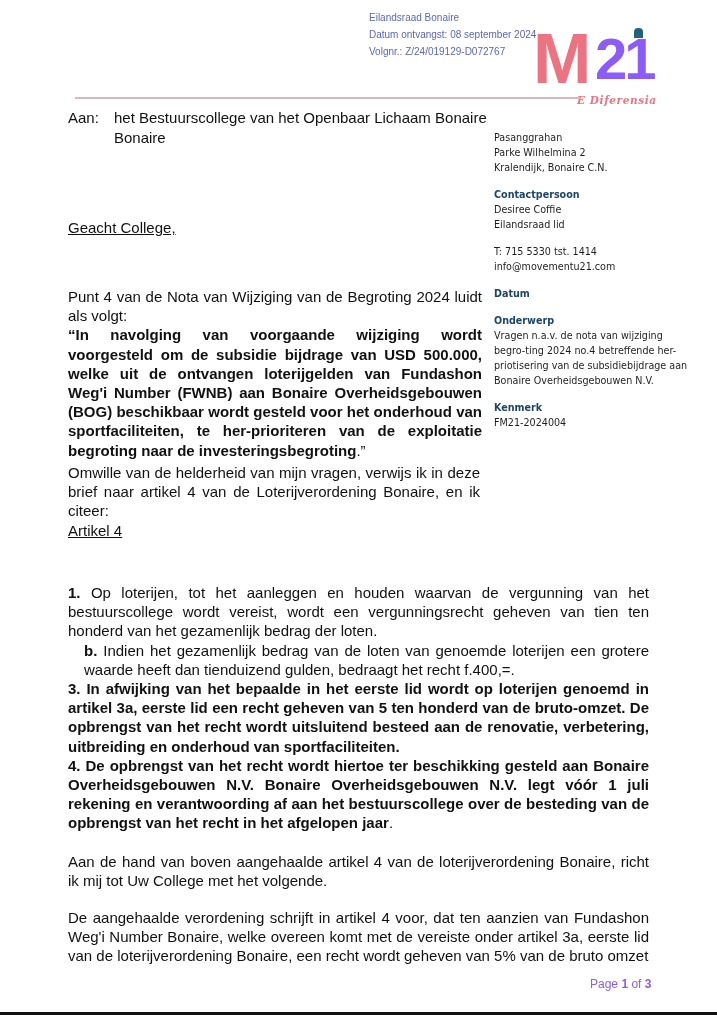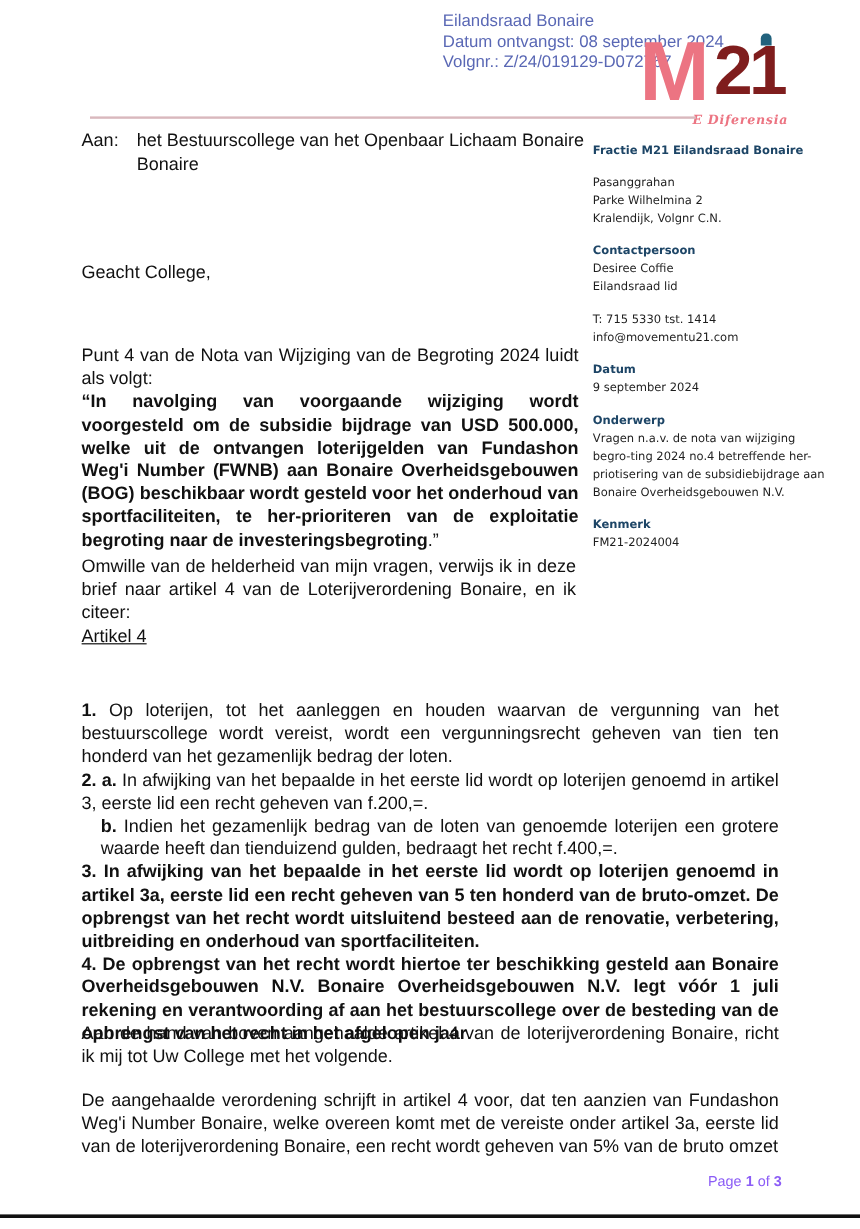--- a/index.html
+++ b/index.html
@@ -1,43 +1,43 @@
 <!DOCTYPE html>
 <html><head>
 <meta charset="utf-8">
 <style>
   html, body { margin:0; padding:0; background:#ffffff; }
   body { width:717px; height:1024px; position:relative; overflow:hidden; font-family:"Liberation Sans", sans-serif; color:#111; }
   .abs { position:absolute; }
 
   
-  .stamp { left:369px; top:9px; color:#5a68b5; font-size:14px; line-height:17px; }
+  .stamp { left:369px; top:9px; color:#5a68b5; font-size:10px; line-height:17px; }
   .stamp div { white-space:nowrap; }
 
   
   .logo { left:533px; top:28px; width:120px; height:84px; }
   .logo-m { position:absolute; left:0; top:0; font-family:"Liberation Sans", sans-serif; font-weight:bold; font-size:70px; line-height:62px; color:#ec7482; letter-spacing:-2px; }
-  .logo-21 { position:absolute; left:62px; top:2px; font-weight:bold; font-size:58px; line-height:58px; color:#7f1d1d; letter-spacing:-3px; }
+  .logo-21 { position:absolute; left:62px; top:2px; font-weight:bold; font-size:58px; line-height:58px; color:#8b5cf6; letter-spacing:-3px; }
   .logo-lamp { position:absolute; left:101px; top:0px; width:9px; height:10px; background:#22627d; border-radius:4px 4px 0 0; }
   .logo-tag { position:absolute; left:44px; top:66px; font-family:"DejaVu Serif", serif; font-weight:bold; font-style:italic; font-size:10.5px; color:#ec7482; letter-spacing:0.6px; white-space:nowrap; }
   .rule-pink { left:75px; top:97px; width:505px; height:1.5px; background:#d9b8bd; }
 
   
   .aan { left:68px; top:108px; font-size:15px; line-height:19.5px; }
   .aan .lbl { display:inline-block; width:46px; }
   .aan .ind { padding-left:46px; }
 
   
   .side { left:494px; top:118px; width:210px; font-family:"DejaVu Sans", sans-serif; font-size:9.6px; line-height:15px; color:#1e1e1e; }
   .side .h { color:#1d4566; font-weight:bold; }
   .side .gap { height:12px; }
 
   
   .body { left:68px; font-size:15px; line-height:19.2px; text-align:justify; }
-  .salute { top:218px; }
+  .salute { top:218px;text-decoration:underline; }
   .para1 { top:287px; width:414px; }
   .quote { font-weight:bold; }
   .quote .plain { font-weight:normal; }
   .para2 { top:463px; width:412px; }
   .art-h { top:521px; font-weight:normal; text-decoration:underline; }
   .art { top:541px; width:581px;margin-top:42px; }
   .art p { margin:0; }
   .art .sub { padding-left:16px; }
   .art .bold { font-weight:bold; }
   .para3 { top:852px; width:581px; }
@@ -63,35 +63,33 @@
   <span class="logo-tag">E Diferensia</span>
 </div>
 <div class="abs rule-pink"></div>
 
 <div class="abs aan">
   <div><span class="lbl">Aan:</span><span>het Bestuurscollege van het Openbaar Lichaam Bonaire</span></div>
   <div class="ind">Bonaire</div>
 </div>
 
 <div class="abs side">
-  <div class="h">Fractie M21 Eilandsraad Bonaire</div>
   <div class="gap"></div>
   <div>Pasanggrahan</div>
   <div>Parke Wilhelmina 2</div>
-  <div>Kralendijk, Volgnr C.N.</div>
+  <div>Kralendijk, Bonaire C.N.</div>
   <div class="gap"></div>
   <div class="h">Contactpersoon</div>
   <div>Desiree Coffie</div>
   <div>Eilandsraad lid</div>
   <div class="gap"></div>
   <div>T: 715 5330 tst. 1414</div>
   <div>info@movementu21.com</div>
   <div class="gap"></div>
   <div class="h">Datum</div>
-  <div>9 september 2024</div>
   <div class="gap"></div>
   <div class="h">Onderwerp</div>
   <div style="width:200px;">Vragen n.a.v. de nota van wijziging begro-ting 2024 no.4 betreffende her-priotisering van de subsidiebijdrage aan Bonaire Overheidsgebouwen N.V.</div>
   <div class="gap"></div>
   <div class="h">Kenmerk</div>
   <div>FM21-2024004</div>
 </div>
 
 <div class="abs body salute">Geacht College,</div>
 
@@ -99,21 +97,20 @@
   <span>Punt 4 van de Nota van Wijziging van de Begroting 2024 luidt als volgt:</span><br>
   <span class="quote"><span>“In navolging van voorgaande wijziging wordt voorgesteld om de subsidie bijdrage van USD 500.000, welke uit de ontvangen loterijgelden van Fundashon Weg'i Number (FWNB) aan Bonaire Overheidsgebouwen (BOG) beschikbaar wordt gesteld voor het onderhoud van sportfaciliteiten, te her-prioriteren van de exploitatie begroting naar de investeringsbegroting</span><span class="plain">.”</span></span>
 </div>
 
 <div class="abs body para2">Omwille van de helderheid van mijn vragen, verwijs ik in deze brief naar artikel 4 van de Loterijverordening Bonaire, en ik citeer:</div>
 
 <div class="abs body art-h">Artikel 4</div>
 
 <div class="abs body art">
   <p><b>1.</b><span> Op loterijen, tot het aanleggen en houden waarvan de vergunning van het bestuurscollege wordt vereist, wordt een vergunningsrecht geheven van tien ten honderd van het gezamenlijk bedrag der loten.</span></p>
-  <p><b>2. a.</b><span> In afwijking van het bepaalde in het eerste lid wordt op loterijen genoemd in artikel 3, eerste lid een recht geheven van f.200,=.</span></p>
   <p class="sub"><b>b.</b><span> Indien het gezamenlijk bedrag van de loten van genoemde loterijen een grotere waarde heeft dan tienduizend gulden, bedraagt het recht f.400,=.</span></p>
   <p class="bold">3. In afwijking van het bepaalde in het eerste lid wordt op loterijen genoemd in artikel 3a, eerste lid een recht geheven van 5 ten honderd van de bruto-omzet. De opbrengst van het recht wordt uitsluitend besteed aan de renovatie, verbetering, uitbreiding en onderhoud van sportfaciliteiten.</p>
   <p><span class="bold">4. De opbrengst van het recht wordt hiertoe ter beschikking gesteld aan Bonaire Overheidsgebouwen N.V. Bonaire Overheidsgebouwen N.V. legt vóór 1 juli rekening en verantwoording af aan het bestuurscollege over de besteding van de opbrengst van het recht in het afgelopen jaar</span><span>.</span></p>
 </div>
 
 <div class="abs body para3">Aan de hand van boven aangehaalde artikel 4 van de loterijverordening Bonaire, richt ik mij tot Uw College met het volgende.</div>
 <div class="abs body para4">De aangehaalde verordening schrijft in artikel 4 voor, dat ten aanzien van Fundashon Weg'i Number Bonaire, welke overeen komt met de vereiste onder artikel 3a, eerste lid van de loterijverordening Bonaire, een recht wordt geheven van 5% van de bruto omzet</div>
 
 <div class="abs footer">
   <span>Page</span>

